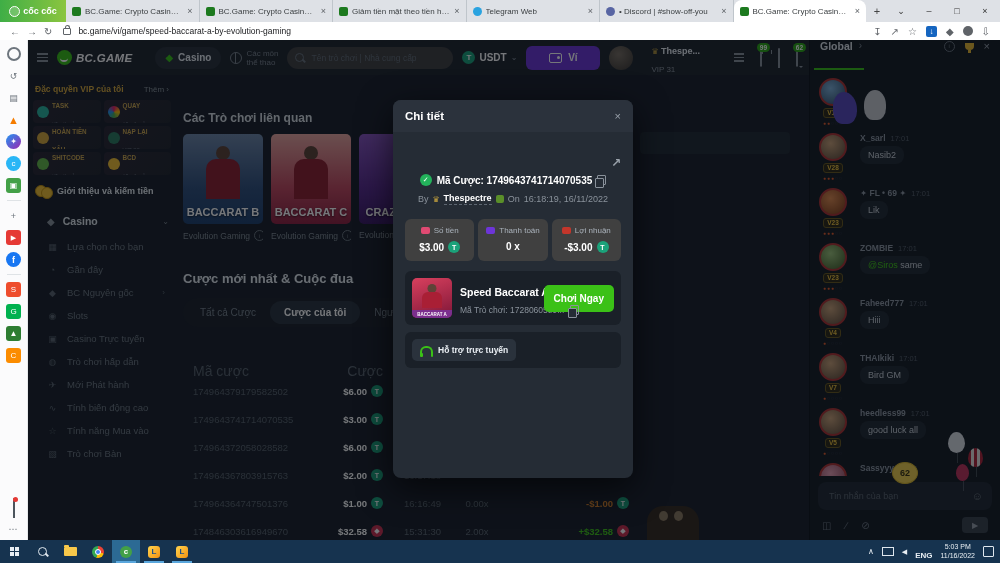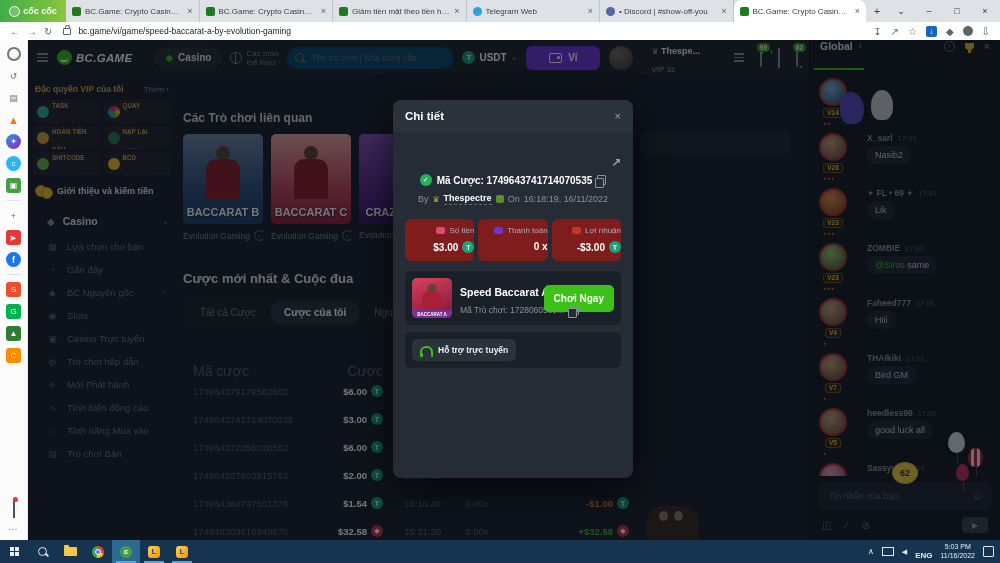--- a/index.html
+++ b/index.html
@@ -70,21 +70,21 @@
   .logoicon::after{content:"";position:absolute;left:3px;top:6px;width:8px;height:4px;
     border-bottom:2px solid #fff;border-radius:0 0 6px 6px;}
   .logotx{color:#fff;font-weight:bold;font-style:italic;font-size:11.5px;letter-spacing:.3px;}
   .pill{background:#2a313a;border-radius:14px;height:22px;display:flex;align-items:center;
     gap:5px;padding:0 10px;margin-left:14px;}
   .dia{color:#3bc117;font-size:10px;}
   .pill b{color:#e8edf2;font-size:10px;}
   .sports{display:flex;align-items:center;gap:4px;color:#7a838d;font-size:8px;line-height:9px;}
   .globe{width:10px;height:10px;border:1px solid #7a838d;border-radius:50%;position:relative;flex:0 0 auto;}
   .globe::after{content:"";position:absolute;left:4px;top:0;width:1px;height:100%;background:#7a838d;}
-  .search{width:150px;height:22px;background:#0c4a6e;border-radius:12px;display:flex;
+  .search{width:150px;height:22px;background:#404040;border-radius:12px;display:flex;
     align-items:center;gap:5px;padding:0 8px;}
   .mag{width:7px;height:7px;border:1.5px solid #6a737d;border-radius:50%;position:relative;flex:0 0 auto;}
   .mag::after{content:"";position:absolute;left:6px;top:6px;width:4px;height:1.5px;background:#6a737d;transform:rotate(45deg);}
   .search input{background:none;border:none;outline:none;color:#9aa2ab;font-size:8.5px;width:100%;
     font-family:inherit;}
   .search input::placeholder{color:#646d77;}
   .cur{display:flex;align-items:center;gap:4px;color:#fff;font-size:10px;font-weight:bold;}
   .coin{width:13px;height:13px;border-radius:50%;background:#1ba27a;color:#fff;font-size:8px;
     font-weight:bold;display:inline-flex;align-items:center;justify-content:center;flex:0 0 auto;}
   .coin[data-coin="trx"]{background:#c9304e;font-size:6px;}
@@ -185,21 +185,21 @@
     border-left:1px solid #10151b;display:flex;flex-direction:column;}
   .chead{height:28px;display:flex;align-items:flex-start;gap:6px;padding:0 10px;flex:0 0 auto;}
   .chead b{color:#dfe5ea;font-size:10.5px;}
   .chead .chev{font-size:10px;}
   .chr{margin-left:auto;display:flex;align-items:center;gap:10px;}
   .cup{width:9px;height:7px;background:#e8b931;border-radius:0 0 4px 4px;position:relative;}
   .cup::after{content:"";position:absolute;left:3px;bottom:-3px;width:3px;height:3px;background:#e8b931;}
   .cx{color:#9aa2ab;font-size:11px;}
   .ctabline{height:2px;width:50px;background:#3bc117;margin-left:4px;flex:0 0 auto;}
   .clist{flex:1;overflow:hidden;padding:8px 8px 0;}
-  .msg{display:flex;gap:19px;margin-bottom:7px;justify-content:flex-end;}
+  .msg{display:flex;gap:12px;margin-bottom:7px;justify-content:flex-end;}
   .mav{width:30px;flex:0 0 auto;display:flex;flex-direction:column;align-items:center;gap:2px;}
   .ava{width:24px;height:24px;border-radius:50%;border:2px solid #b03333;
     background:radial-gradient(circle at 40% 35%,#caa177,#5d4a3a);}
   .msg:nth-child(1) .ava{background:radial-gradient(circle at 40% 35%,#7fb0d8,#2e4a66);}
   .msg:nth-child(3) .ava{background:radial-gradient(circle at 40% 35%,#e08a4e,#7c3c18);}
   .msg:nth-child(4) .ava{background:radial-gradient(circle at 40% 35%,#9ec47a,#3f5b28);}
   .msg:nth-child(8) .ava{background:radial-gradient(circle at 40% 35%,#e8a0b4,#8a4458);}
   .msg:nth-child(9) .ava{background:radial-gradient(circle at 40% 35%,#e8b4c4,#94516a);}
   .vbadge{background:#2e2817;color:#f0c33c;border:1px solid #6b5a1e;font-size:6.5px;
     font-weight:bold;border-radius:3px;padding:0 3px;line-height:8px;}
@@ -247,22 +247,22 @@
     display:flex;align-items:center;justify-content:center;flex:0 0 auto;}
   .idrow b{color:#fff;font-size:10px;white-space:nowrap;}
   .copy{width:7px;height:8px;border:1px solid #8a929b;border-radius:1px;position:relative;flex:0 0 auto;}
   .copy::before{content:"";position:absolute;left:-3px;top:2px;width:7px;height:8px;
     border:1px solid #8a929b;border-radius:1px;background:#252c35;}
   .byrow{display:flex;align-items:center;justify-content:center;gap:4px;margin-top:7px;
     color:#8a929b;font-size:9px;white-space:nowrap;}
   .byrow .who{color:#fff;font-weight:bold;border-bottom:1px dashed #5d6671;padding-bottom:1px;}
   .cbadge{width:8px;height:8px;border-radius:2px;background:#5a8f29;flex:0 0 auto;}
   .stats{display:flex;gap:4px;margin-top:14px;}
-  .stat{flex:1;background:#7f1d1d;border-radius:6px;padding:7px 0 8px;display:flex;
-    flex-direction:column;align-items:flex-end;gap:6px;}
+  .stat{flex:1;background:#404040;border-radius:6px;padding:7px 0 8px;display:flex;
+    flex-direction:column;align-items:center;gap:6px;}
   .slab{display:flex;align-items:center;gap:4px;color:#aab2bb;font-size:8px;}
   .sic{width:9px;height:7px;border-radius:2px;}
   .stat:nth-child(1) .sic{background:#e04a72;}
   .stat:nth-child(2) .sic{background:#6d35d8;}
   .stat:nth-child(3) .sic{background:#c3362b;}
   .sval{display:flex;align-items:center;gap:4px;color:#fff;font-size:10px;font-weight:bold;}
   .sval .coin{width:12px;height:12px;font-size:7px;}
   .gpanel{background:#1a2028;border-radius:6px;margin-top:10px;padding:7px;display:flex;align-items:center;gap:8px;}
   .thumb{width:40px;height:40px;border-radius:5px;background:linear-gradient(160deg,#d8405e,#7e1637);
     position:relative;overflow:hidden;flex:0 0 auto;}
@@ -629,21 +629,21 @@
             <span>$2.00</span>
             <span class="coin" data-coin="usdt">T</span>
           </span>
         <span class="ctime">16:17:18</span>
           <span class="cpay"></span>
           <span></span>
       </div>
       <div class="tblr">
         <span class="cid">174964364747501376</span>
         <span class="cbet">
-            <span>$1.54</span>
+            <span>$1.00</span>
             <span class="coin" data-coin="usdt">T</span>
           </span>
         <span class="ctime">16:16:49</span>
         <span class="cpay">0.00x</span>
         <span class="cpf neg">
             <span class="v">-$1.00</span>
             <span class="coin" data-coin="usdt">T</span>
           </span>
       </div>
       <div class="tblr">

